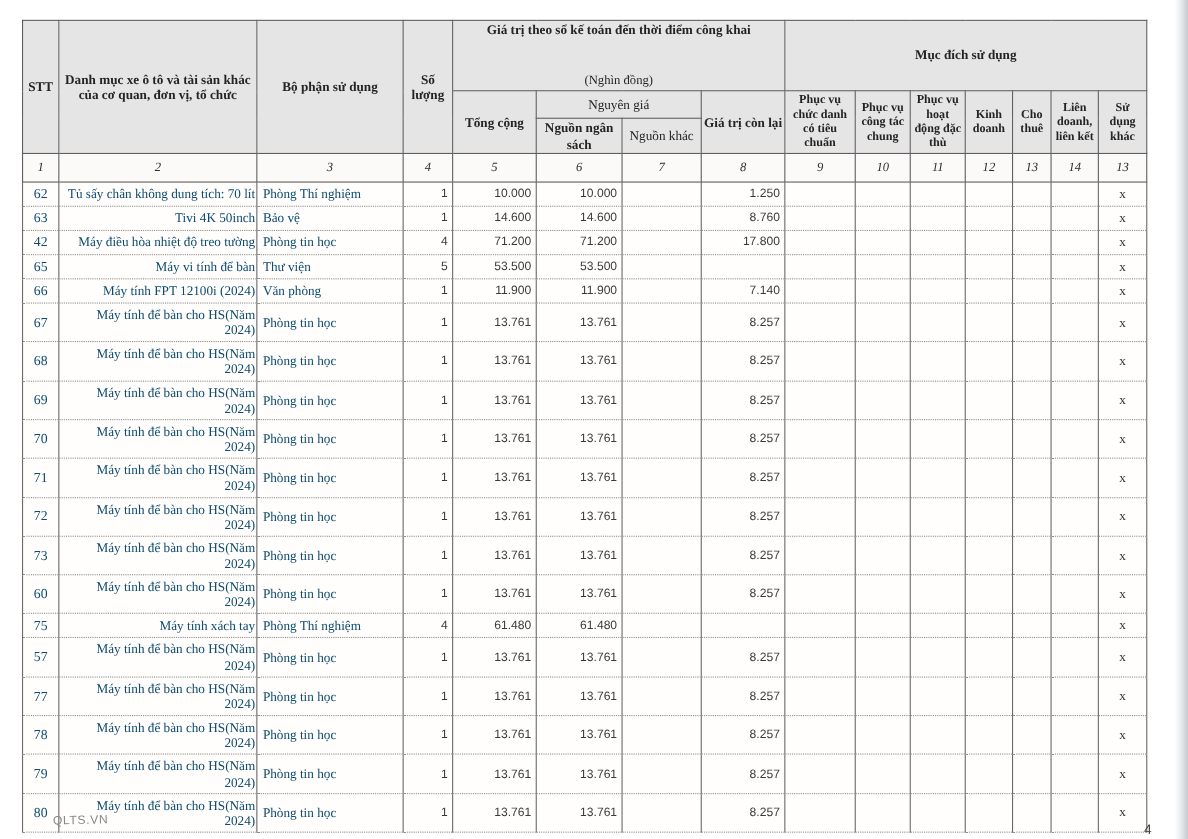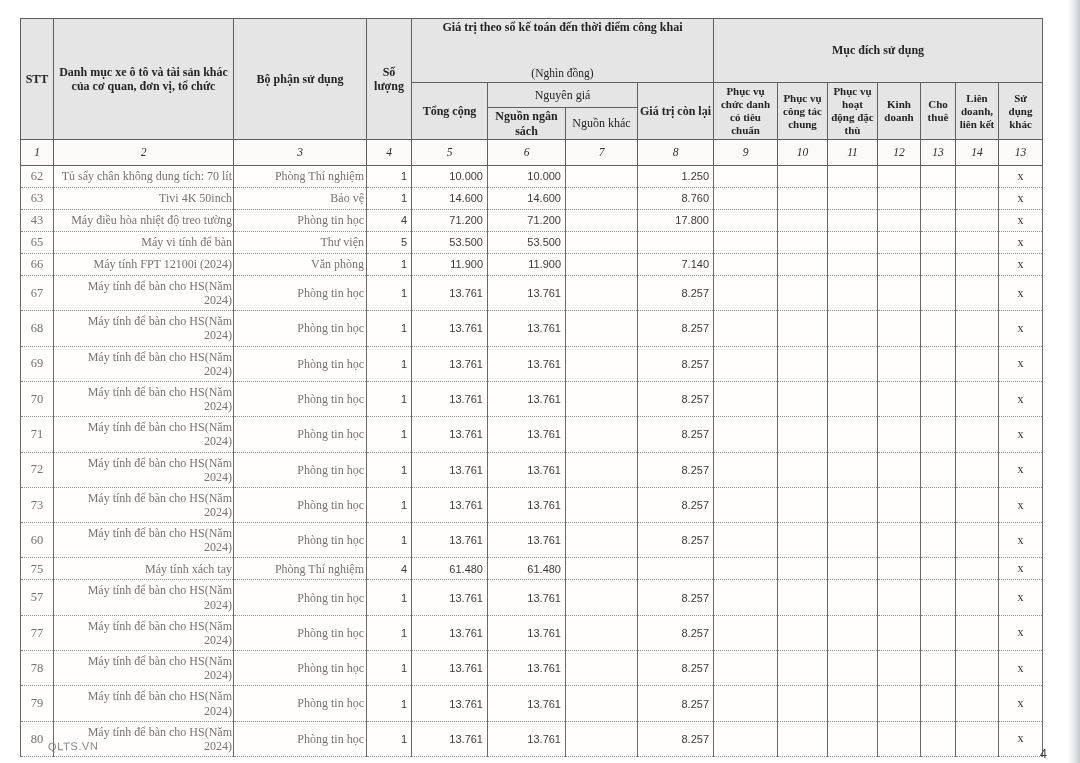--- a/index.html
+++ b/index.html
@@ -44,23 +44,23 @@
     background:#fbfaf8;
   }
 
   tbody td{
     border-left:1px solid #6a6a6a;border-right:1px solid #6a6a6a;
     border-top:1px dotted #8d8d8d;border-bottom:1px dotted #8d8d8d;
     vertical-align:middle;
     padding:3px 2px;
   }
   tr.data-row{height:22px;}
-  .serif{font-size:12px;line-height:1.18;color:#737373;}
+  .serif{font-size:12px;line-height:1.18;color:#0c4a6e;}
   .name{padding-left:4px;padding-right:1px;text-align:right;}
-  .dept{padding-left:5px;text-align:right;}
+  .dept{padding-left:5px;text-align:left;}
   .stt{text-align:center;font-size:12.5px;}
   .num{
     font-family:"Liberation Sans", sans-serif;
     font-size:11px;color:#3a3a3a;text-align:right;padding-right:4px;
   }
   .mark{text-align:center;font-size:12px;color:#333;}
 
   .footer-brand{
     position:absolute;left:28px;top:722px;
     font-family:"Liberation Sans", sans-serif;
@@ -170,21 +170,21 @@
           <td class="num">8.760</td>
           <td class="mark"></td>
           <td class="mark"></td>
           <td class="mark"></td>
           <td class="mark"></td>
           <td class="mark"></td>
           <td class="mark"></td>
           <td class="mark">x</td>
         </tr>
         <tr class="data-row">
-          <td class="serif stt">43</td>
+          <td class="serif stt">42</td>
           <td class="serif name">Máy điều hòa nhiệt độ treo tường</td>
           <td class="serif dept">Phòng tin học</td>
           <td class="num">4</td>
           <td class="num">71.200</td>
           <td class="num">71.200</td>
           <td class="num"></td>
           <td class="num">17.800</td>
           <td class="mark"></td>
           <td class="mark"></td>
           <td class="mark"></td>

